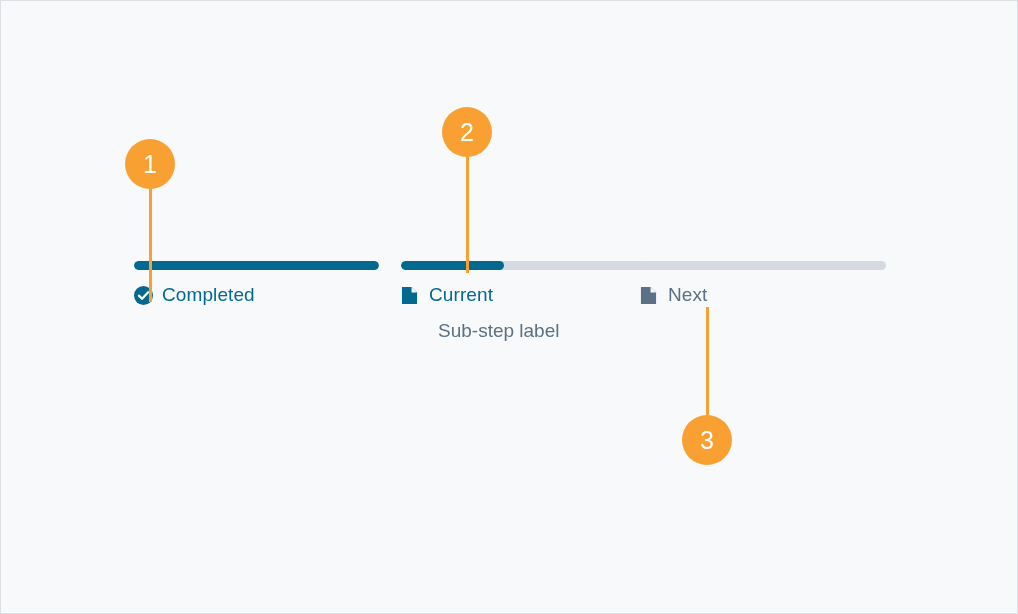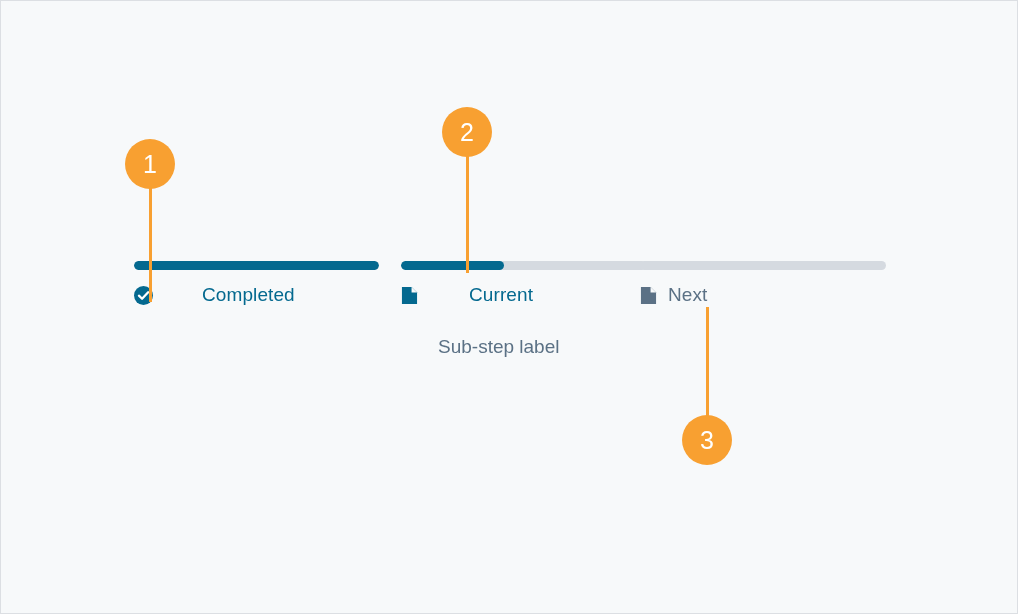--- a/index.html
+++ b/index.html
@@ -61,24 +61,24 @@
     flex: 0 0 19px;
     display: block;
     margin-right: 9px;
   }
   .step-label {
     font-size: 19px;
     line-height: 22px;
     letter-spacing: 0.1px;
     white-space: nowrap;
   }
-  .label-active { color: #04698f; margin-left: 40px; }
+  .label-active { color: #04698f; }
   .label-muted  { color: #5b7185; text-align: center; }
   .step-sub {
-    margin-top: 30px;
+    margin-top: 14px;
     margin-left: 37px;
     font-size: 19px;
     line-height: 22px;
     color: #5b7185;
     white-space: nowrap;
   }
 
   
   .marker-line {
     position: absolute;

